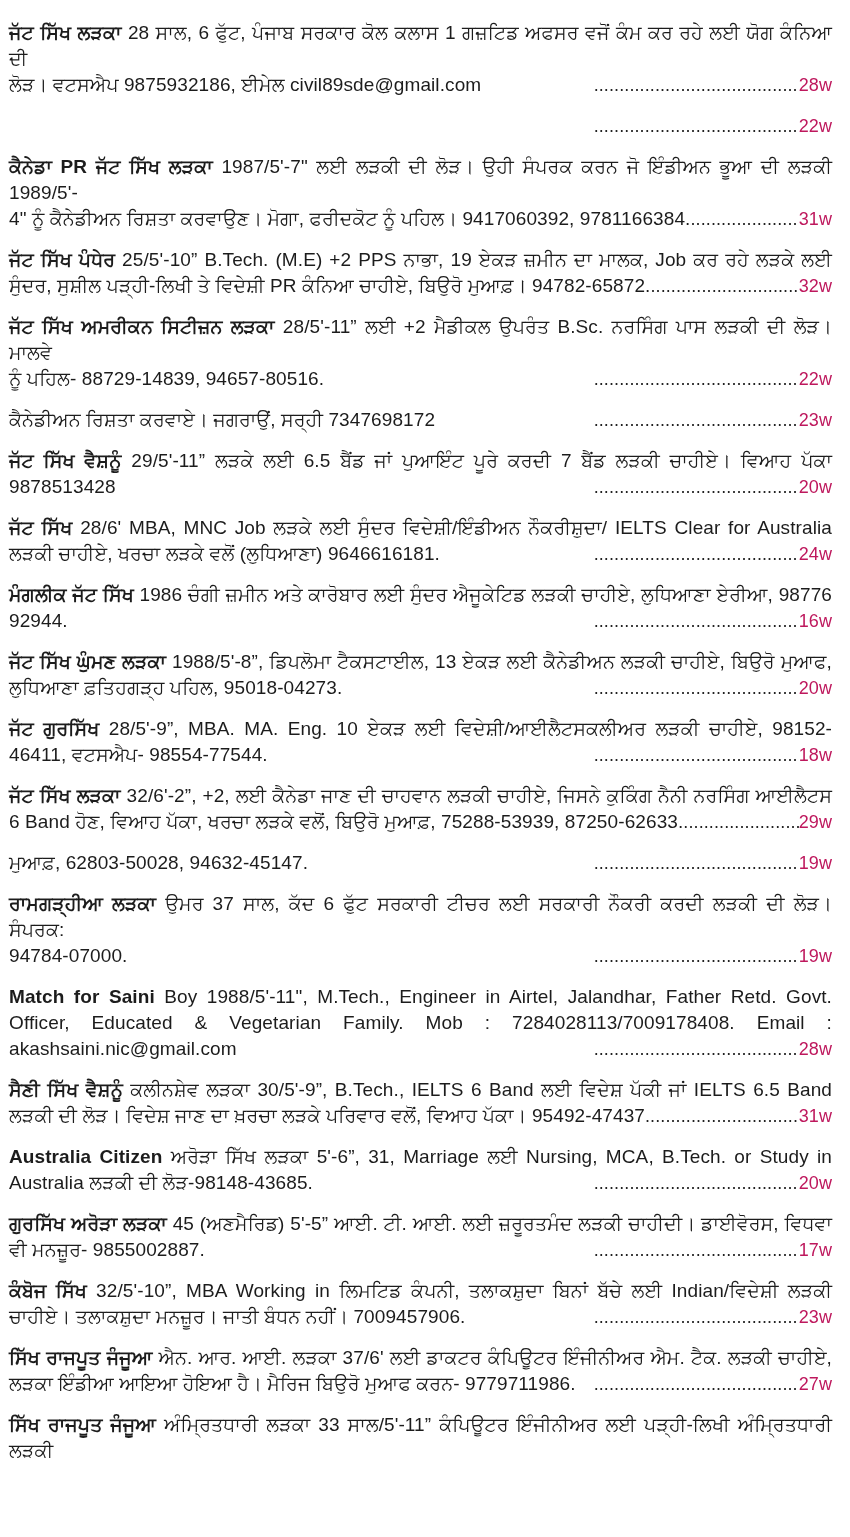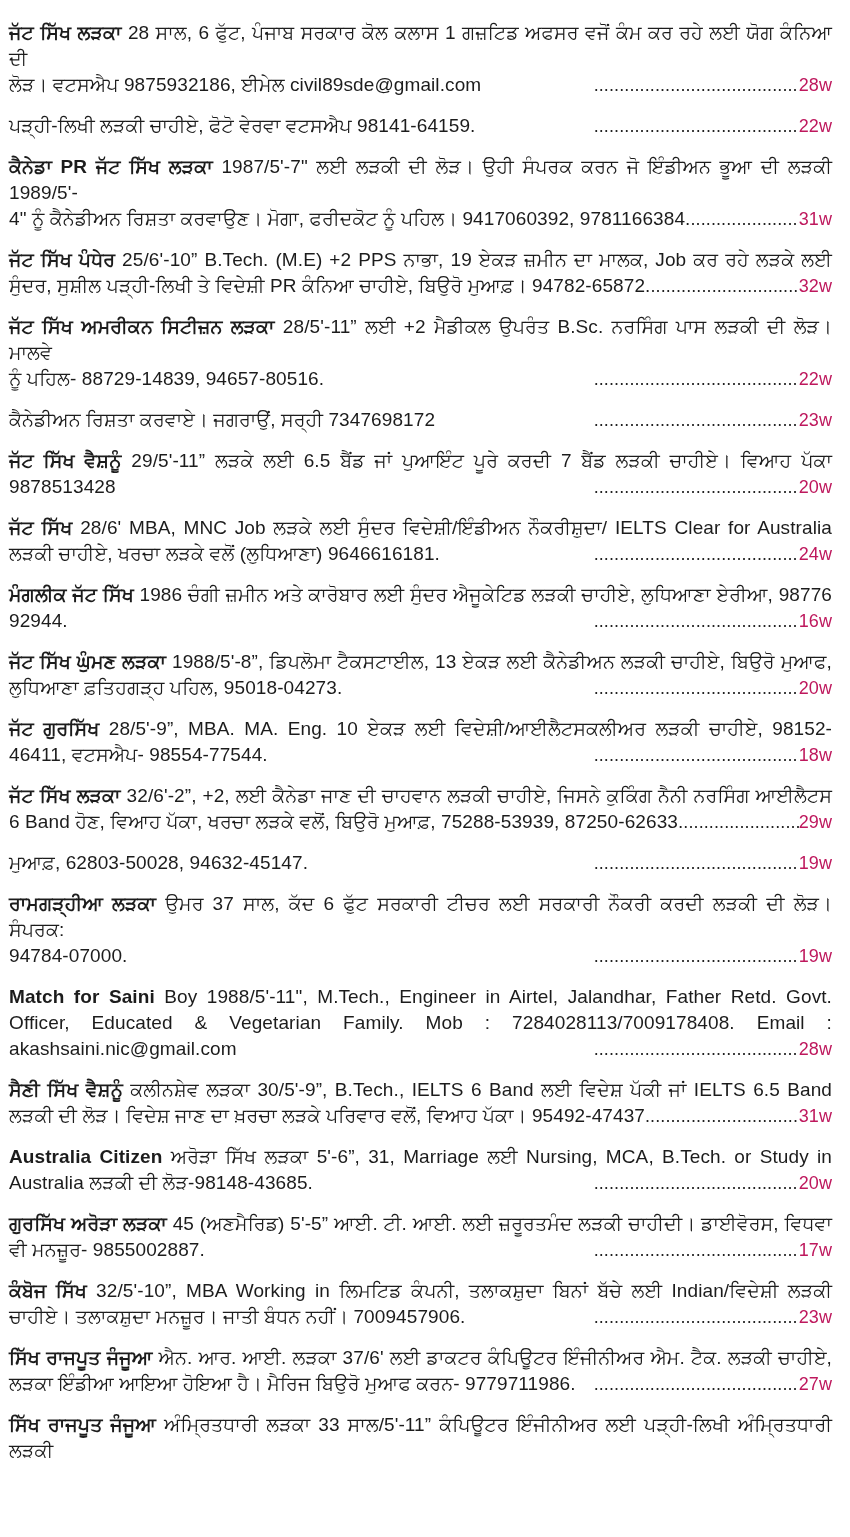--- a/index.html
+++ b/index.html
@@ -69,37 +69,36 @@
         <div class="line"><span class="lead">ਜੱਟ ਸਿੱਖ ਲੜਕਾ</span> <span>28 ਸਾਲ, 6 ਫੁੱਟ, ਪੰਜਾਬ ਸਰਕਾਰ ਕੋਲ ਕਲਾਸ 1 ਗਜ਼ਟਿਡ ਅਫਸਰ ਵਜੋਂ ਕੰਮ ਕਰ ਰਹੇ ਲਈ ਯੋਗ ਕੰਨਿਆ ਦੀ</span></div>
         <div class="line last">
           <span class="txt"><span>ਲੋੜ। ਵਟਸਐਪ 9875932186, ਈਮੇਲ civil89sde@gmail.com</span></span>
           <span class="spacer"></span>
           <span class="leader">....................................................................................................</span>
           <span class="wc">28w</span>
         </div>
       </div>
       <div class="ad">
         <div class="line last">
-          <span class="txt"><span>ਪੜ੍ਹੀ-ਲਿਖੀ ਲੜਕੀ ਚਾਹੀਏ, ਫੋਟੋ ਵੇਰਵਾ ਵਟਸਐਪ 98141-64159.</span></span>
           <span class="spacer"></span>
           <span class="leader">....................................................................................................</span>
           <span class="wc">22w</span>
         </div>
       </div>
       <div class="ad">
         <div class="line"><span class="lead">ਕੈਨੇਡਾ PR ਜੱਟ ਸਿੱਖ ਲੜਕਾ</span> <span>1987/5'-7" ਲਈ ਲੜਕੀ ਦੀ ਲੋੜ। ਉਹੀ ਸੰਪਰਕ ਕਰਨ ਜੋ ਇੰਡੀਅਨ ਭੂਆ ਦੀ ਲੜਕੀ 1989/5'-</span></div>
         <div class="line last">
           <span class="txt"><span>4" ਨੂੰ ਕੈਨੇਡੀਅਨ ਰਿਸ਼ਤਾ ਕਰਵਾਉਣ। ਮੋਗਾ, ਫਰੀਦਕੋਟ ਨੂੰ ਪਹਿਲ। 9417060392, 9781166384.</span></span>
           <span class="spacer"></span>
           <span class="leader">....................................................................................................</span>
           <span class="wc">31w</span>
         </div>
       </div>
       <div class="ad">
-        <div class="line"><span class="lead">ਜੱਟ ਸਿੱਖ ਪੰਧੇਰ</span> <span>25/6'-10” B.Tech. (M.E) +2 PPS ਨਾਭਾ, 19 ਏਕੜ ਜ਼ਮੀਨ ਦਾ ਮਾਲਕ, Job ਕਰ ਰਹੇ ਲੜਕੇ ਲਈ</span></div>
+        <div class="line"><span class="lead">ਜੱਟ ਸਿੱਖ ਪੰਧੇਰ</span> <span>25/5'-10” B.Tech. (M.E) +2 PPS ਨਾਭਾ, 19 ਏਕੜ ਜ਼ਮੀਨ ਦਾ ਮਾਲਕ, Job ਕਰ ਰਹੇ ਲੜਕੇ ਲਈ</span></div>
         <div class="line last">
           <span class="txt"><span>ਸੁੰਦਰ, ਸੁਸ਼ੀਲ ਪੜ੍ਹੀ-ਲਿਖੀ ਤੇ ਵਿਦੇਸ਼ੀ PR ਕੰਨਿਆ ਚਾਹੀਏ, ਬਿਉਰੋ ਮੁਆਫ਼। 94782-65872.</span></span>
           <span class="spacer"></span>
           <span class="leader">....................................................................................................</span>
           <span class="wc">32w</span>
         </div>
       </div>
       <div class="ad">
         <div class="line"><span class="lead">ਜੱਟ ਸਿੱਖ ਅਮਰੀਕਨ ਸਿਟੀਜ਼ਨ ਲੜਕਾ</span> <span>28/5'-11” ਲਈ +2 ਮੈਡੀਕਲ ਉਪਰੰਤ B.Sc. ਨਰਸਿੰਗ ਪਾਸ ਲੜਕੀ ਦੀ ਲੋੜ। ਮਾਲਵੇ</span></div>
         <div class="line last">

